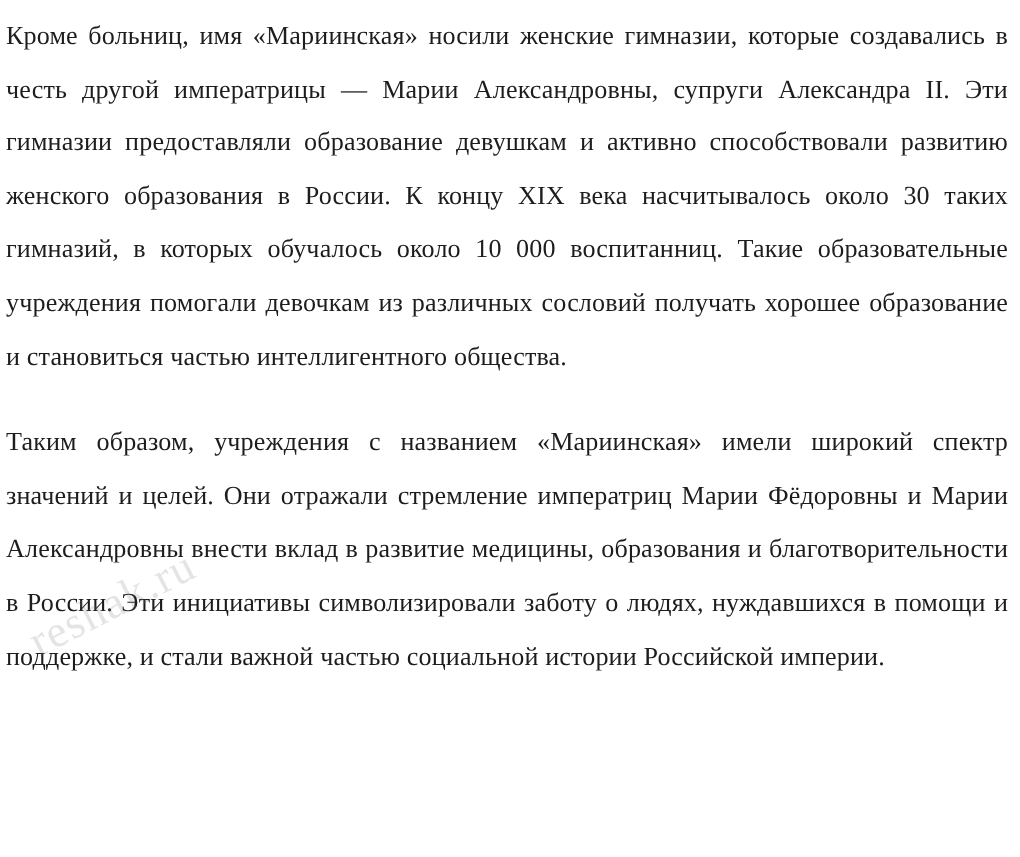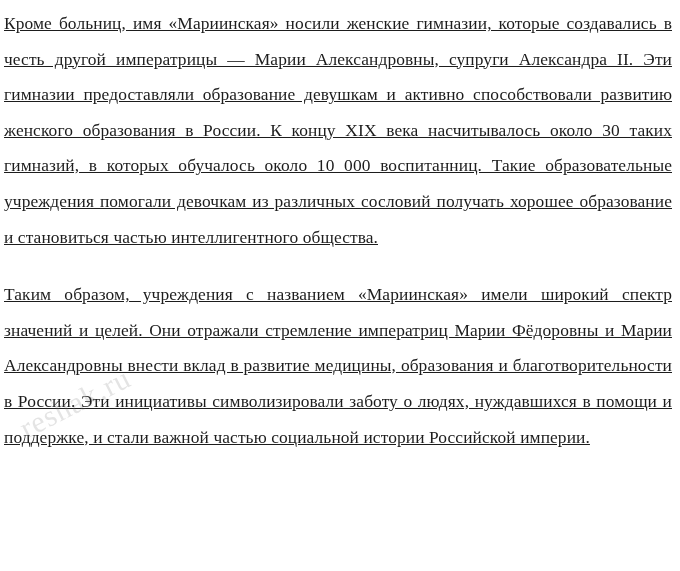--- a/index.html
+++ b/index.html
@@ -23,21 +23,20 @@
     padding: 6px 8px 0 4px;
   }
   .para {
     margin: 0 0 22px 0;
     font-size: 17.4px;
     line-height: 35.6px;
     text-align: justify;
     text-justify: inter-word;
     color: #1d1d1d;
     letter-spacing: 0.1px;
-    text-decoration: underline;
   }
   .para:last-child {
     margin-bottom: 0;
   }
   
   #watermark {
     position: absolute;
     left: 14px;
     top: 415px;
     font-family: "Liberation Serif", serif;

